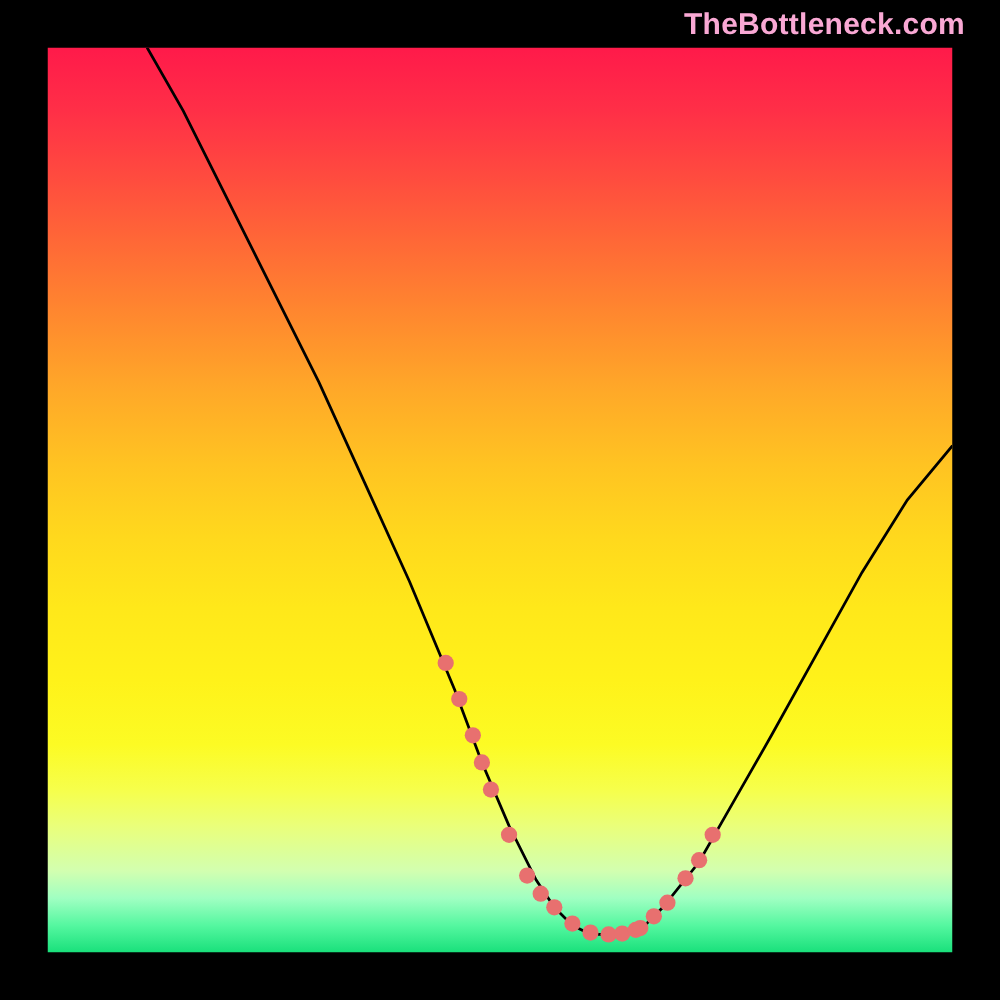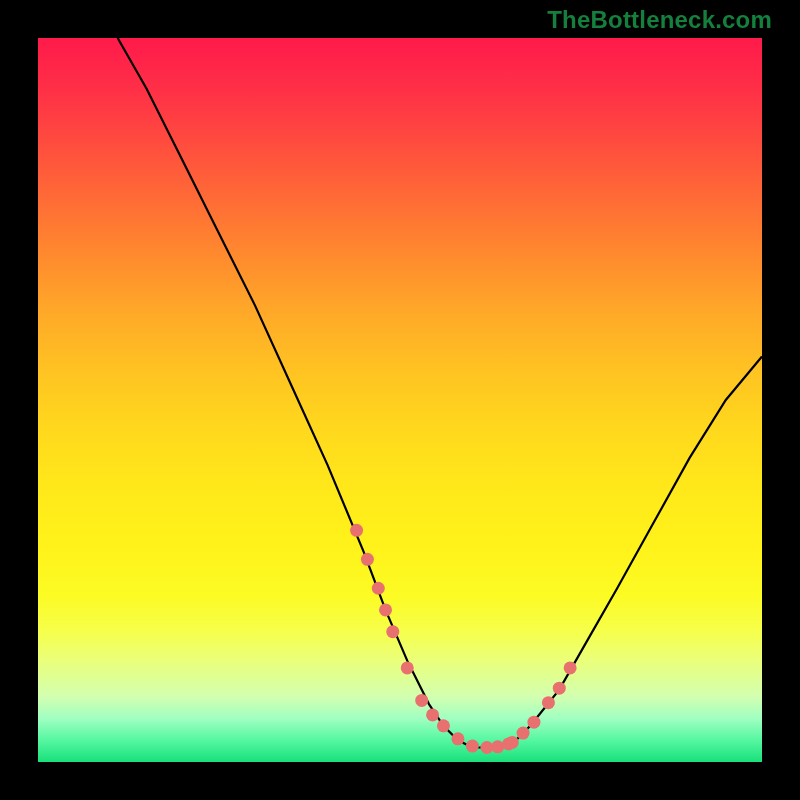--- a/index.html
+++ b/index.html
@@ -44,21 +44,21 @@
       #eaff7a 86%,
       #d2ffb0 91%,
       #a0ffc2 94%,
       #55f7a0 97%,
       #19e07b 100%);
   }
   .watermark {
     position: absolute;
     top: 6px;
     right: 28px;
-    color: #15803d;
+    color: #f9a8d4;
     font-size: 24px;
     font-weight: 600;
     letter-spacing: 0.2px;
   }
   svg.curve {
     position: absolute;
     inset: 0;
   }
 </style>
 </head>

